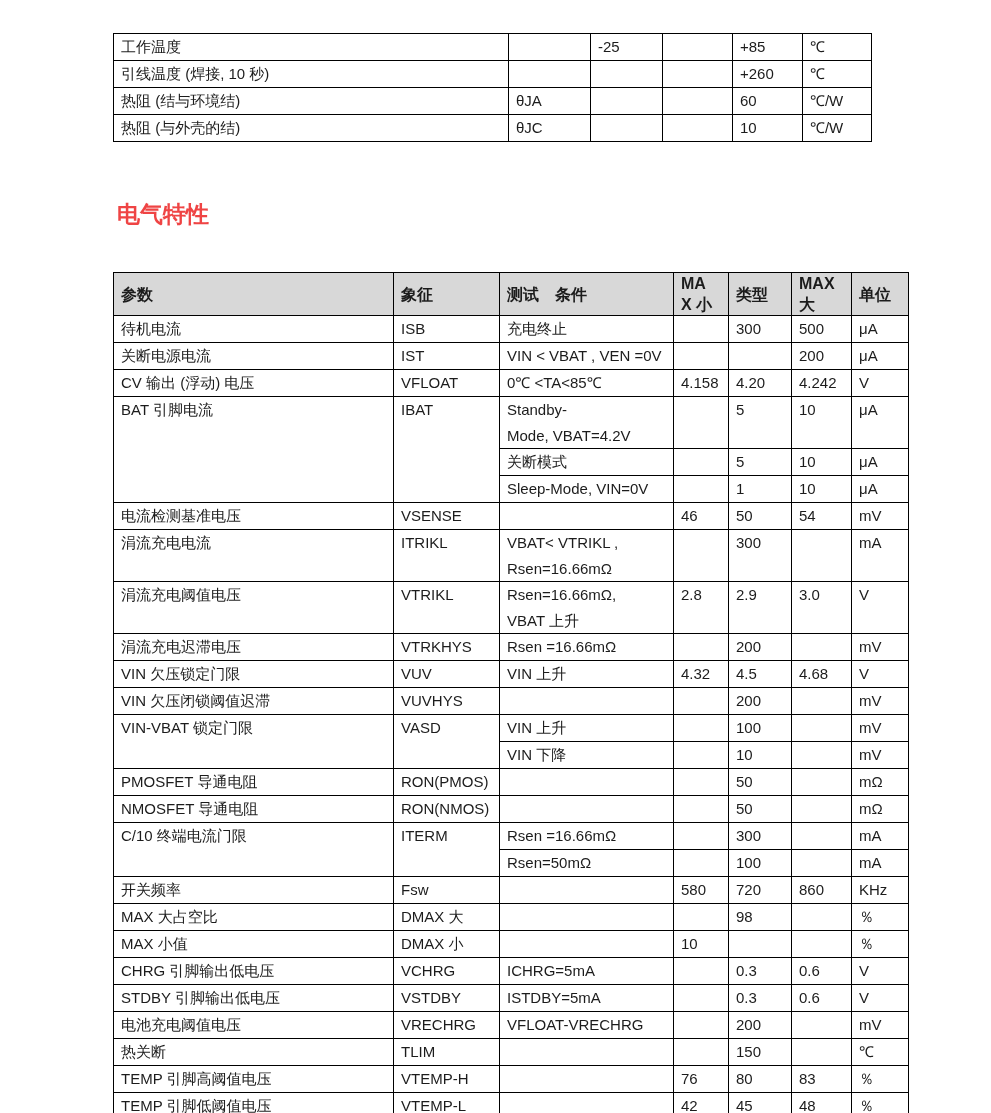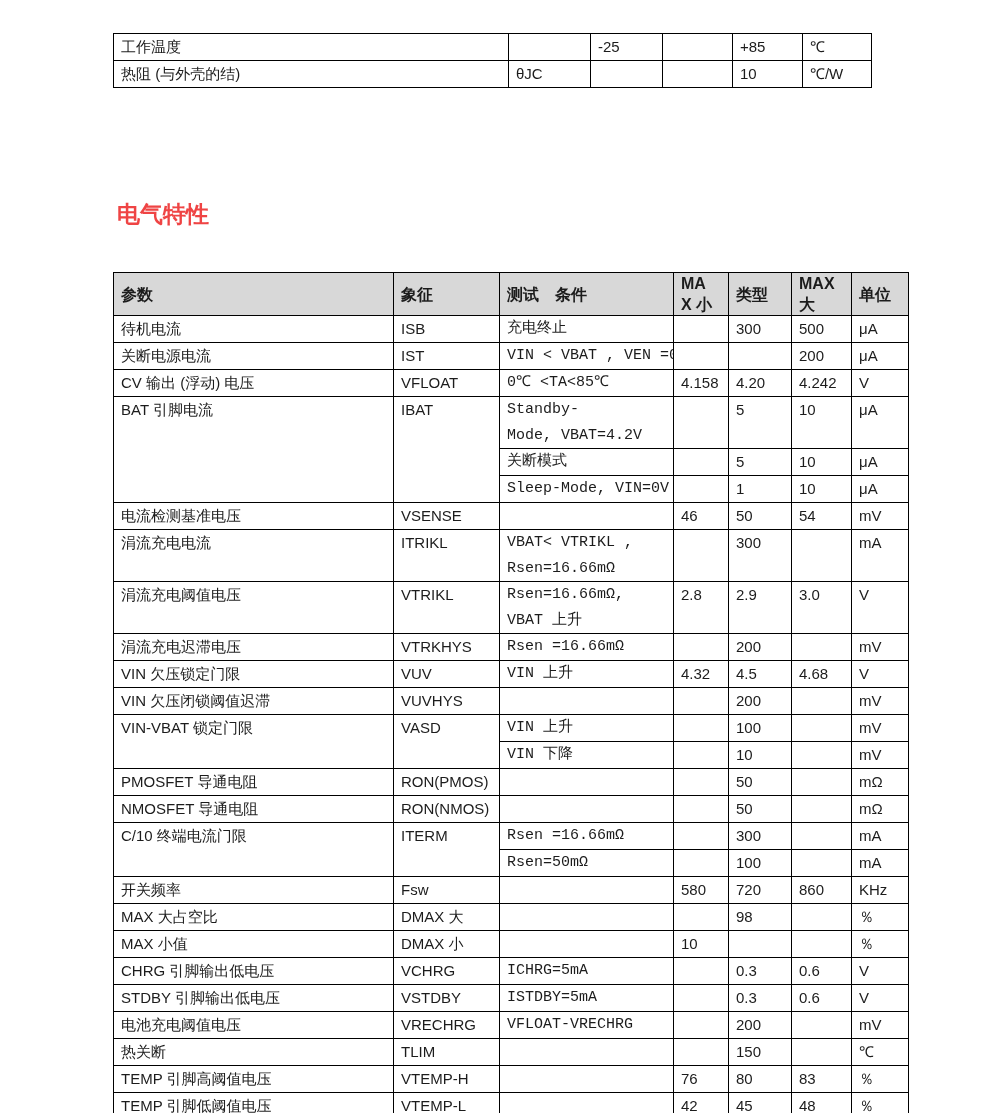--- a/index.html
+++ b/index.html
@@ -19,21 +19,21 @@
   .thermal{position:absolute;left:113px;top:1px;width:758px;}
   .thermal tr{height:27px;}
   
   .section-title{position:absolute;left:117px;top:167px;font-size:23px;font-weight:bold;}
   .section-note{position:absolute;left:120px;top:213px;font-size:15.5px;color:#3a3a3a;}
   
   .spec{position:absolute;left:113px;top:240px;width:795px;}
   .spec thead tr{height:39px;padding-left:44px;}
   .spec tbody tr{height:27px;}
   .spec tbody tr.tall{height:52px;}
-  .spec td div{line-height:25.5px;font-family:Liberation Mono, monospace;}
+  .spec td div{line-height:25.5px;}
   
   .watermark{position:absolute;left:852px;top:1077px;font-size:26px;letter-spacing:0.5px;
              white-space:nowrap;z-index:5;}
   
   .bottom-line{position:absolute;left:104px;top:1106px;width:228px;height:3px;
                background:#ccd1d6;border-radius:2px;}
 </style>
 </head>
 <body>
 
@@ -49,20 +49,36 @@
         <col style="width:69px">
     </colgroup>
     <tbody>
         <tr>
           <td>工作温度</td>
           <td></td>
           <td>-25</td>
           <td></td>
           <td>+85</td>
           <td>℃</td>
+        </tr>
+        <tr>
+          <td>引线温度 (焊接, 10 秒)</td>
+          <td></td>
+          <td></td>
+          <td></td>
+          <td>+260</td>
+          <td>℃</td>
+        </tr>
+        <tr>
+          <td>热阻 (结与环境结)</td>
+          <td>θJA</td>
+          <td></td>
+          <td></td>
+          <td>60</td>
+          <td>℃/W</td>
         </tr>
         <tr>
           <td>热阻 (与外壳的结)</td>
           <td>θJC</td>
           <td></td>
           <td></td>
           <td>10</td>
           <td>℃/W</td>
         </tr>
       </tbody>

